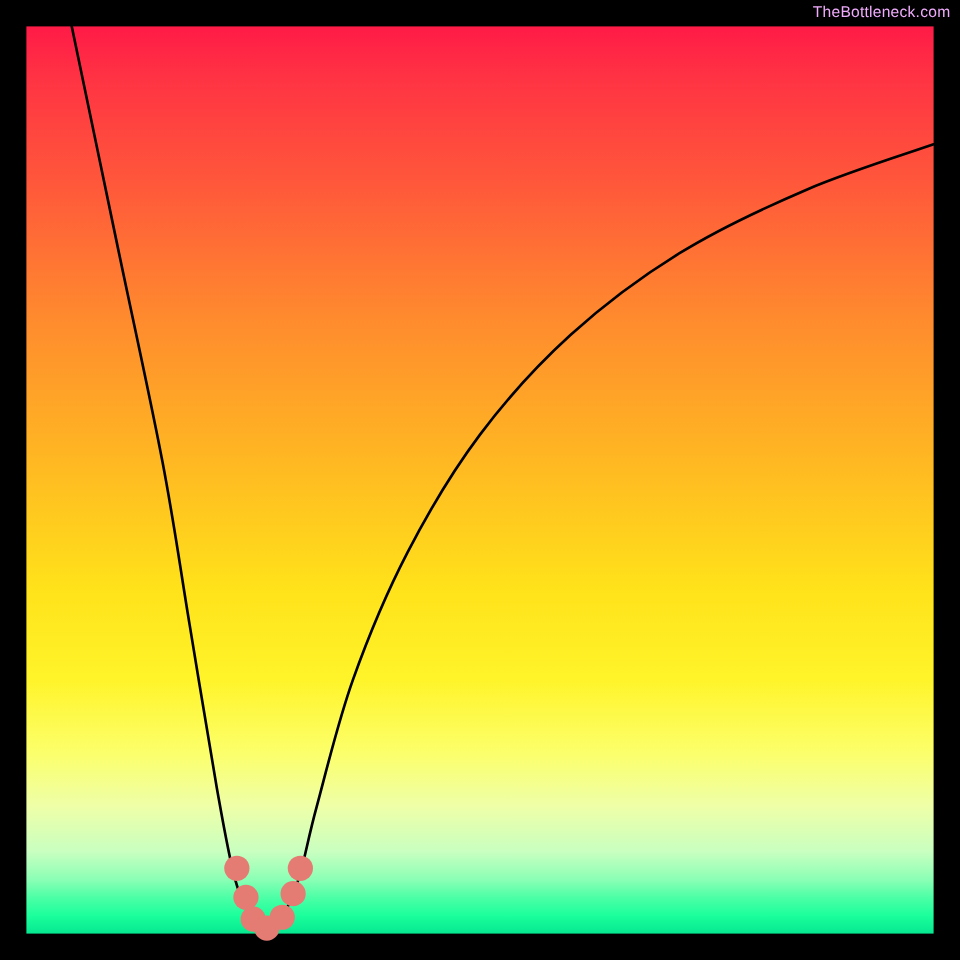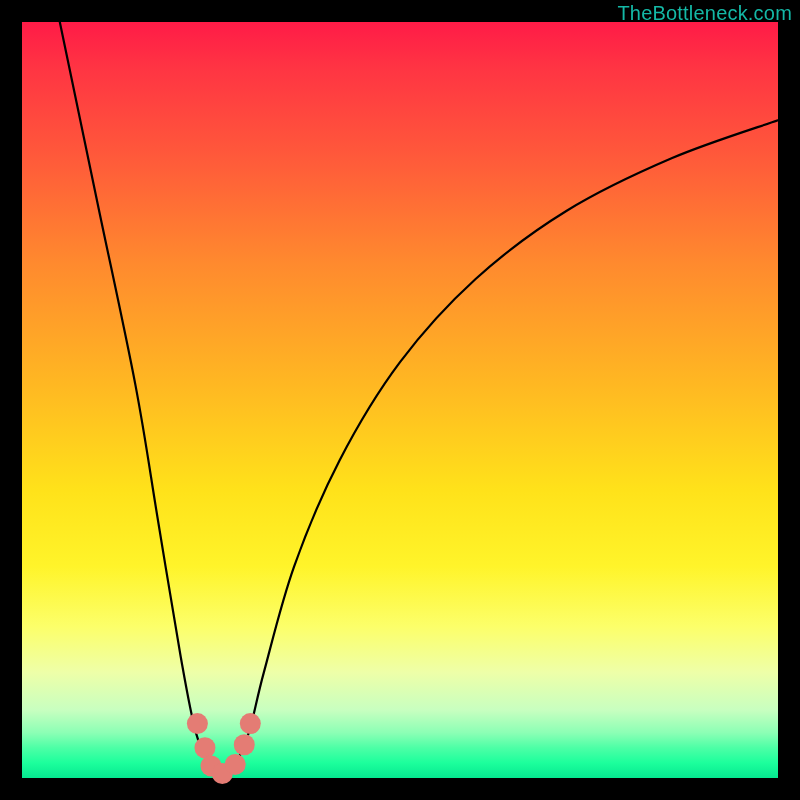--- a/index.html
+++ b/index.html
@@ -30,22 +30,22 @@
       #c8ffc0 91%,
       #8cffb5 94%,
       #4dffa6 96%,
       #1cff9c 98%,
       #05e890 100%);
   }
   .watermark {
     position: absolute;
     top: 2px;
     right: 8px;
-    color: #14b8a6;
-    font-size: 20px;
+    color: #f0abfc;
+    font-size: 13px;
     font-weight: 500;
     letter-spacing: 0.2px;
     z-index: 50;
     user-select: none;
   }
   svg.curve {
     position: absolute;
     left: 0;
     top: 0;
     width: 756px;

